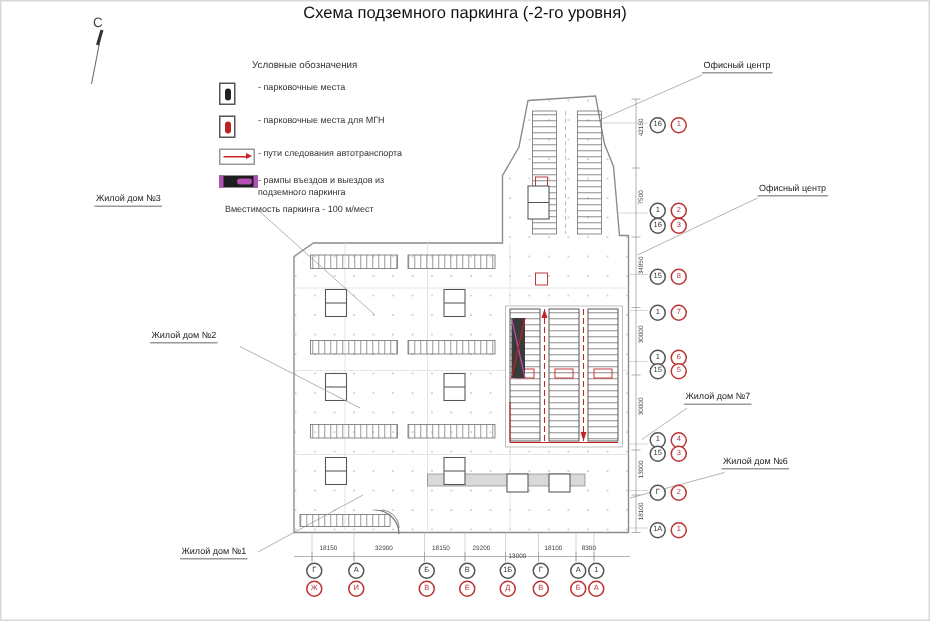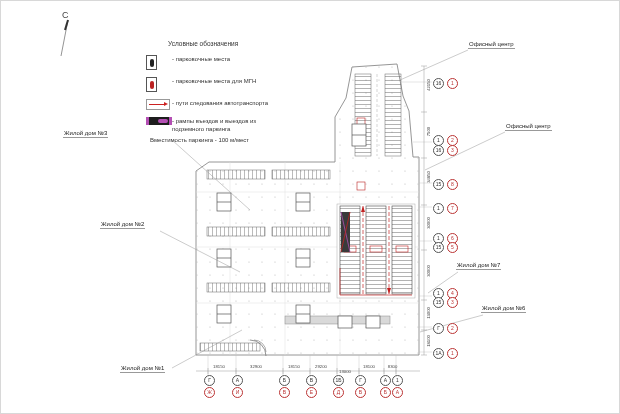--- a/index.html
+++ b/index.html
@@ -32,20 +32,21 @@
   .rb{border:0.5px solid #b33;color:#b33;}
   .dim{position:absolute;font-size:5px;color:#444;transform:scale(0.85);transform-origin:center;white-space:nowrap;z-index:3;}
   .vdim{position:absolute;font-size:5px;color:#444;writing-mode:vertical-rl;transform:rotate(180deg) scale(0.85);white-space:nowrap;z-index:3;}
   svg{position:absolute;left:0;top:0;}
 </style>
 </head>
 <body>
 
 <div class="canvas">
 
+  <div class="title">Схема подземного паркинга (-2-го уровня)</div>
 
   <div class="north">
     <span style="position:absolute;left:10px;top:0;">С</span>
     <svg width="30" height="50">
       <line x1="16" y1="10" x2="9" y2="46" stroke="#666" stroke-width="0.7"></line>
       <line x1="16" y1="10" x2="13" y2="20" stroke="#333" stroke-width="2"></line>
     </svg>
   </div>
 
   <div class="legend">

